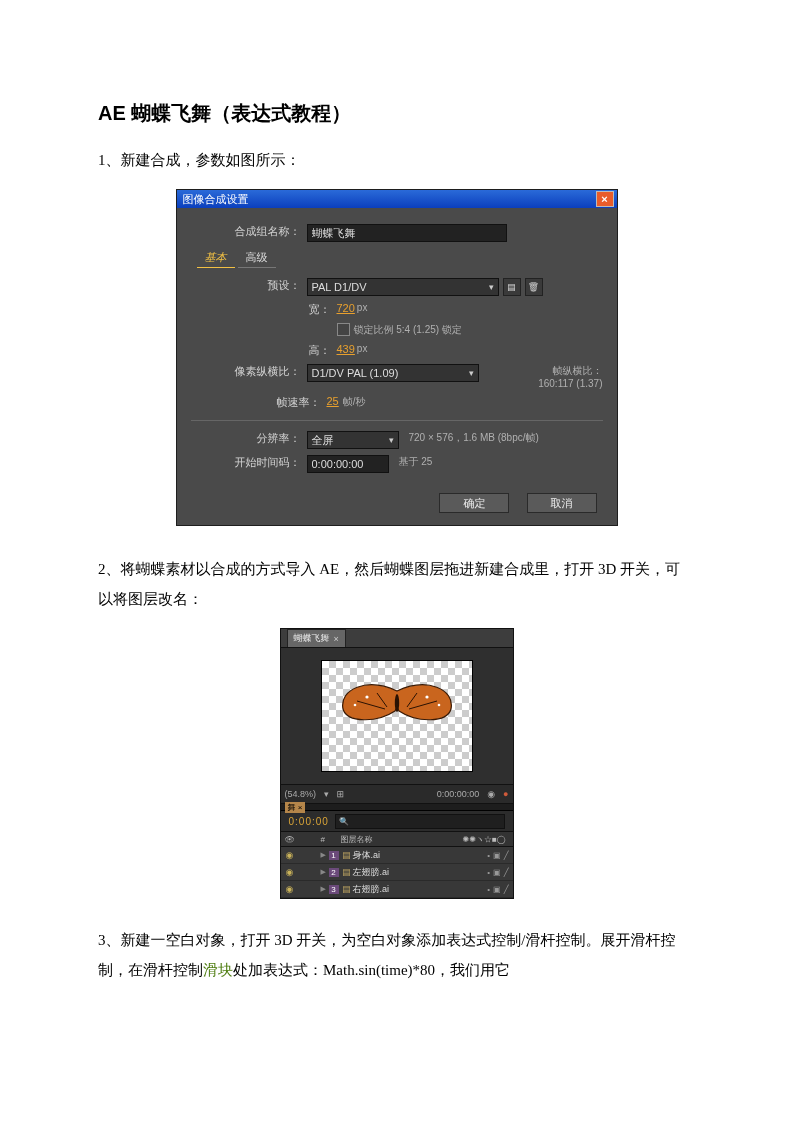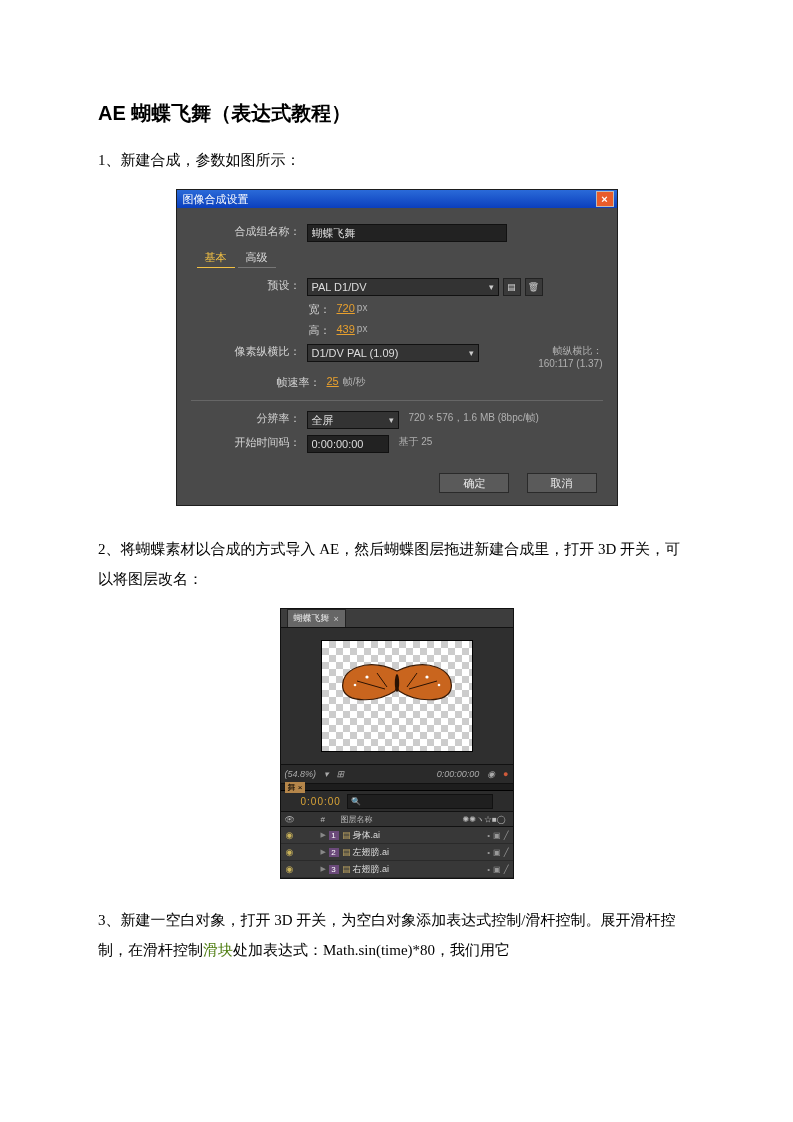--- a/index.html
+++ b/index.html
@@ -57,21 +57,21 @@
   .dlg1 .lbl-r{ width:110px; text-align:right; padding-right:6px; color:#d2d2d2;}
   .dlg1 input.fld{
     background:#222; color:#ddd; border:1px solid #111;
     height:16px; padding:0 4px; font-size:11px;
   }
   .dlg1 .tabs{ margin:6px 0 10px 6px; }
   .dlg1 .tab{
     display:inline-block; padding:2px 8px; background:#4a4a4a;
     color:#ddd; font-size:11px; border-bottom:1px solid #777; cursor:pointer;
   }
-  .dlg1 .tab.active{ color:#f2c044; border-bottom:1px solid #f2c044;}
+  .dlg1 .tab.active{ color:#f2c044; border-bottom:1px solid #f2c044;font-style:italic;}
   .dlg1 .combo{
     background:#333; border:1px solid #111; color:#ddd;
     height:16px; padding:0 16px 0 4px; font-size:11px;
     display:inline-flex; align-items:center; position:relative; min-width:140px;
   }
   .dlg1 .combo::after{
     content:"▾"; position:absolute; right:4px; font-size:9px; color:#ccc;
   }
   .dlg1 .iconbtn{ width:16px;height:16px;background:#3a3a3a;border:1px solid #222;margin-left:4px;display:inline-flex;align-items:center;justify-content:center;font-size:9px;}
   .dlg1 .link{ color:#e8a02e; text-decoration:underline; cursor:pointer;}
@@ -106,25 +106,25 @@
                 linear-gradient(45deg,#ccc 25%,#fff 25%) 7px 7px/14px 14px;
     border:1px solid #000;
   }
   .butterfly{
     position:absolute; left:50%; top:22px; transform:translateX(-50%);
     width:120px; height:48px;
   }
   .butterfly svg{width:100%;height:100%;}
   .p2 .toolbar{
     height:18px; background:#2a2a2a; display:flex; align-items:center;
-    padding:0 4px; gap:8px; font-size:9px; color:#aaa; border-top:1px solid #111; border-bottom:1px solid #111;font-style:italic;
+    padding:0 4px; gap:8px; font-size:9px; color:#aaa; border-top:1px solid #111; border-bottom:1px solid #111;
   }
   .p2 .timehdr{
     height:20px; background:#2c2c2c; border-bottom:1px solid #111;
-    display:flex; align-items:center; padding:0 20px; gap:6px;
+    display:flex; align-items:center; padding:0 8px; gap:6px;
   }
   .p2 .timehdr .tc{ color:#d9a437; font-size:10px; letter-spacing:1px;}
   .p2 .searchbox{ background:#1f1f1f;border:1px solid #111;height:13px;flex:1;display:flex;align-items:center;padding:0 3px;}
   .p2 .searchbox::before{content:"🔍";font-size:8px;color:#888;margin-right:3px;}
   .p2 .colhdr{
     height:14px; background:#333; border-bottom:1px solid #111;
     display:flex; align-items:center; font-size:8px; color:#bbb;
   }
   .p2 .c-eye{width:18px;text-align:center;}
   .p2 .c-lock{width:22px;}
@@ -173,20 +173,25 @@
           <span class="lbl-r">预设：</span>
           <span class="combo" style="min-width:170px">PAL D1/DV</span>
           <span class="iconbtn">▤</span>
           <span class="iconbtn">🗑</span>
         </div>
 
         <div class="row">
           <span class="lbl-r" style="width:140px">宽：</span>
           <span class="link">720</span>
           <span class="small" style="margin-left:2px">px</span>
+        </div>
+        <div class="row">
+          <span class="lbl-r" style="width:140px"></span>
+          <span class="cb"></span>
+          <span class="small">锁定比例 5:4 (1.25) 锁定</span>
         </div>
         <div class="row">
           <span class="lbl-r" style="width:140px">高：</span>
           <span class="link">439</span>
           <span class="small" style="margin-left:2px">px</span>
         </div>
 
         <div class="row">
           <span class="lbl-r">像素纵横比：</span>
           <span class="combo" style="min-width:150px">D1/DV PAL (1.09)</span>

